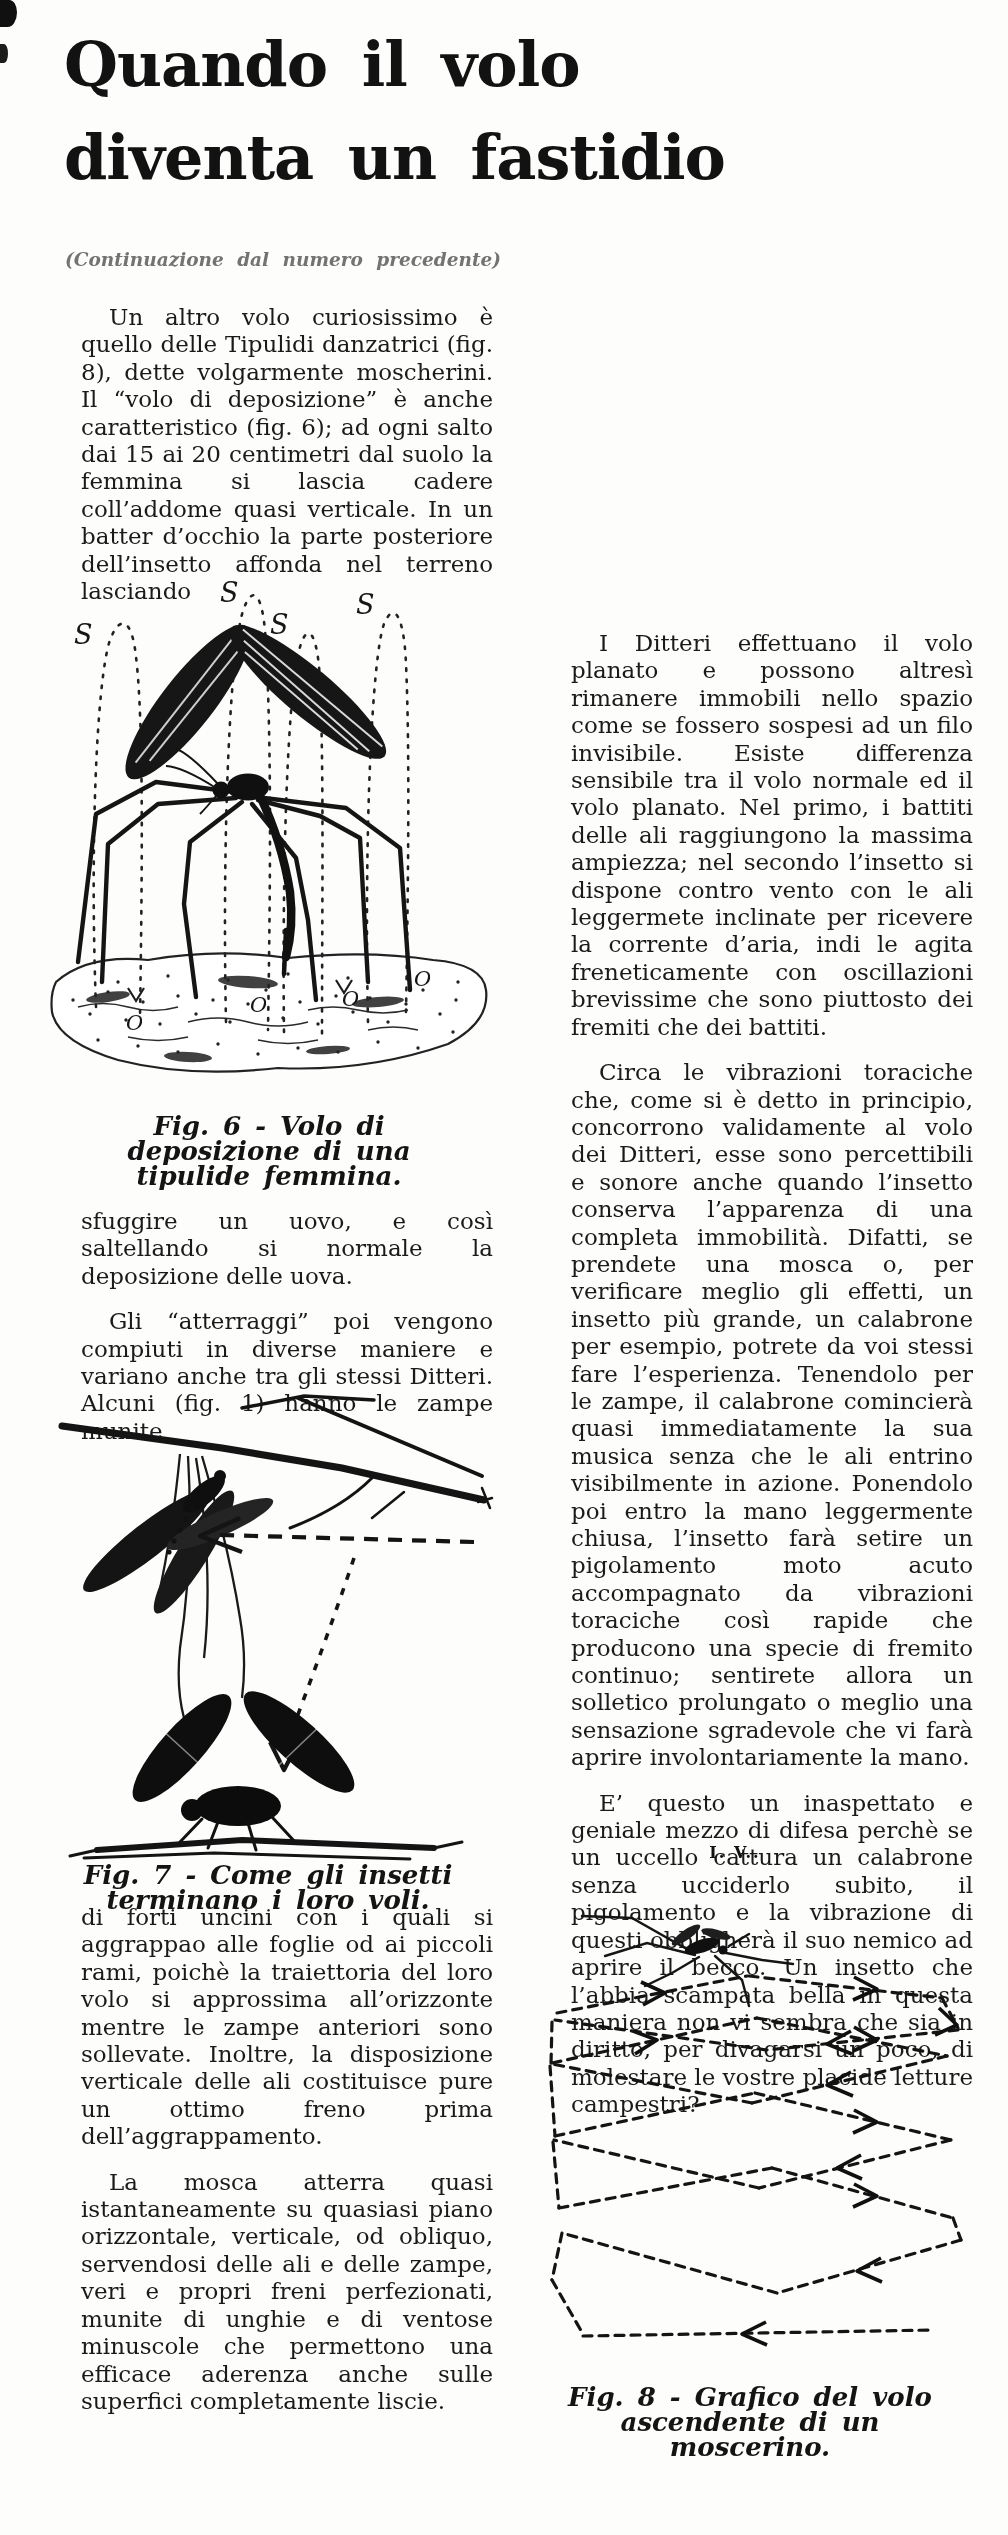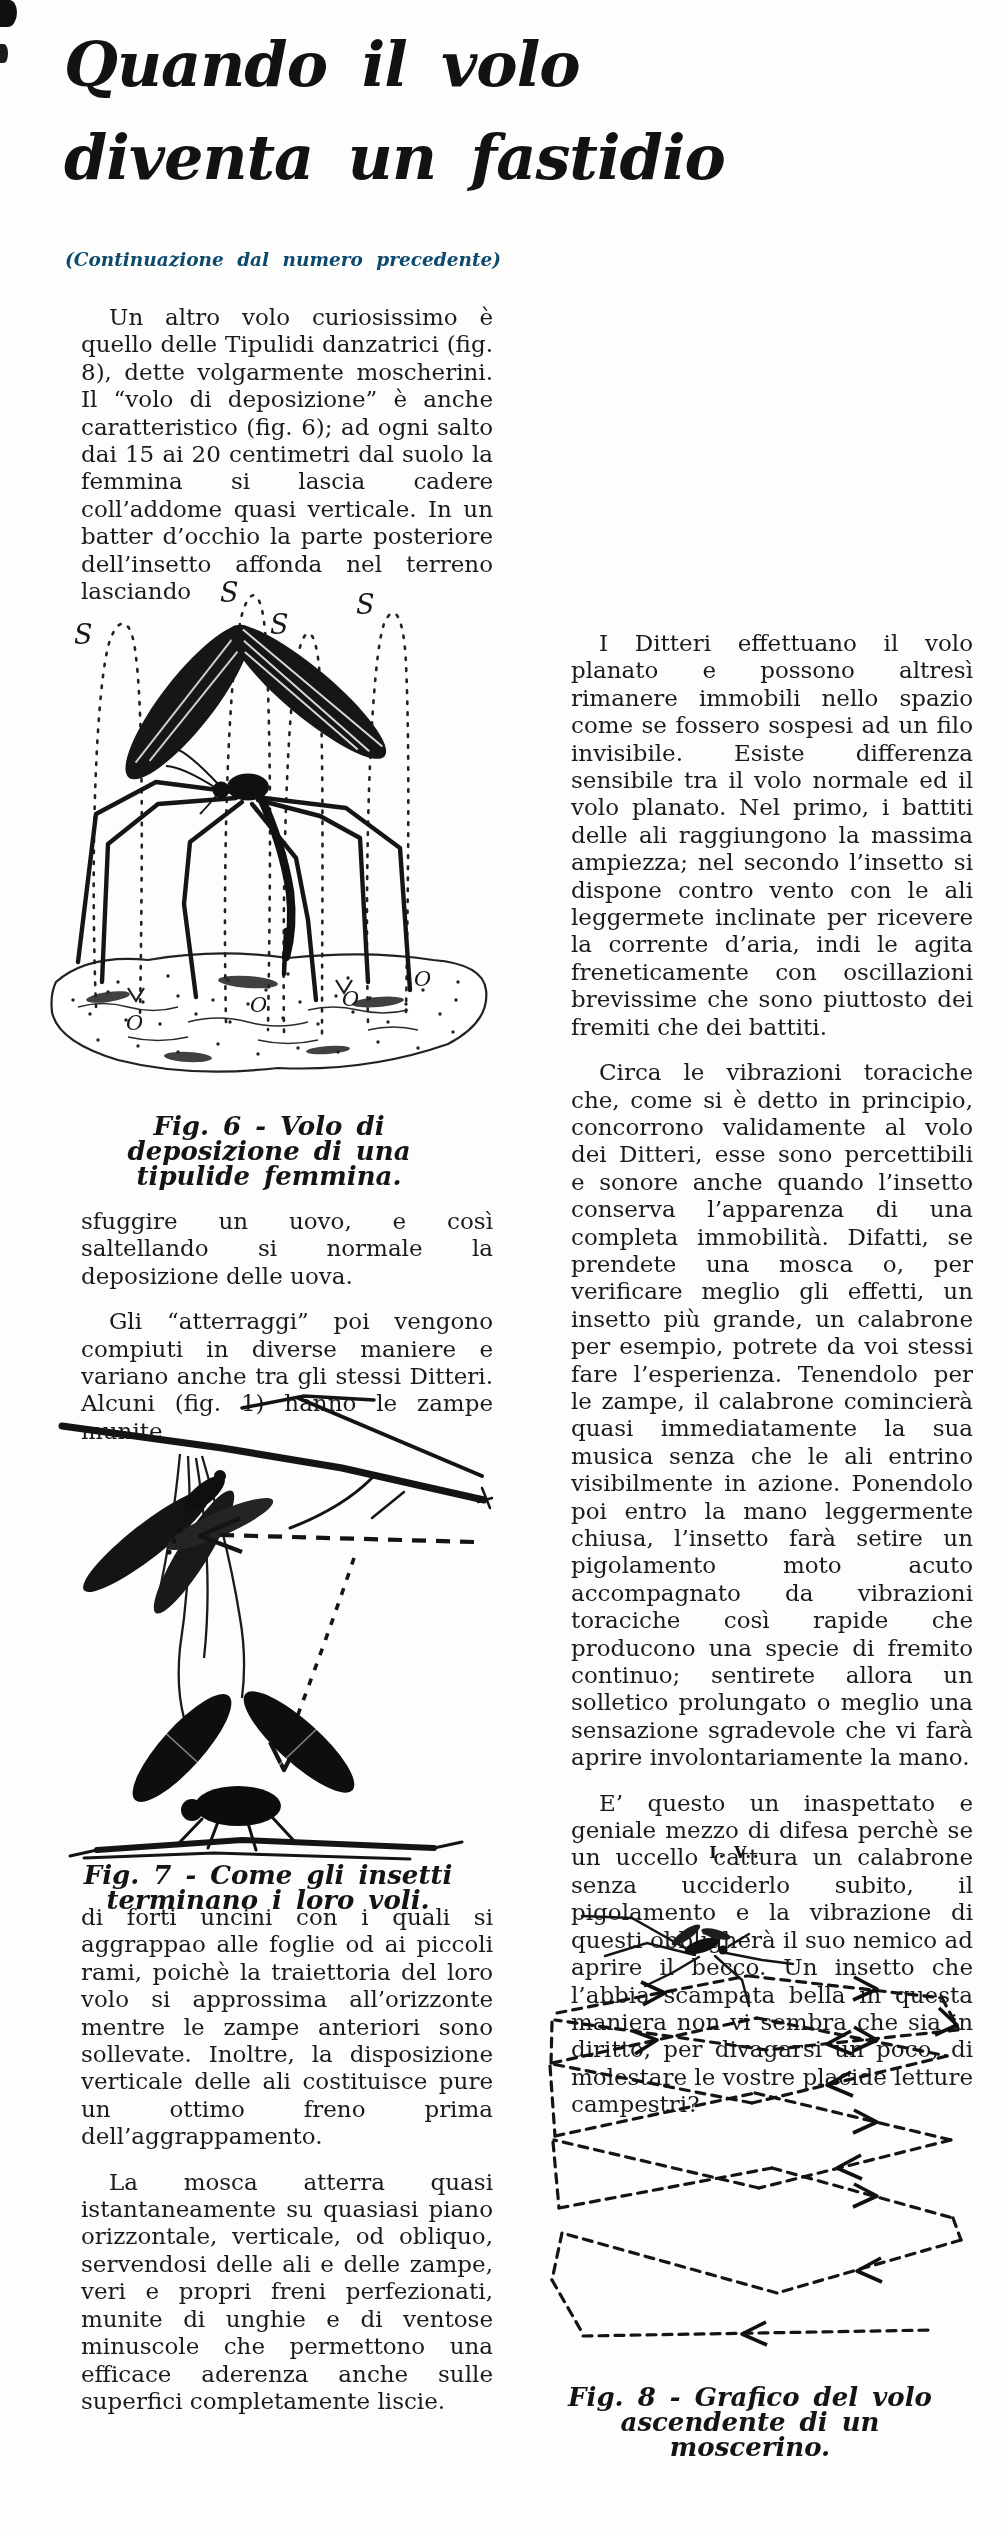--- a/index.html
+++ b/index.html
@@ -14,25 +14,25 @@
   }
   
   .scan-mark-1{position:absolute;left:0;top:0;width:17px;height:27px;background:#101010;border-radius:0 45% 55% 0;}
   .scan-mark-2{position:absolute;left:0;top:44px;width:8px;height:19px;background:#1c1c1c;border-radius:0 50% 50% 0;}
 
   .headline{
     position:absolute;left:64px;top:18px;width:452px;
     font-weight:bold;font-size:62px;line-height:93px;
     letter-spacing:-1px;word-spacing:14px;color:#121212;
   }
-  .headline .hl-line{white-space:nowrap;font-style:italic;}
+  .headline .hl-line{white-space:nowrap;}
   .continuation{
     position:absolute;left:63px;top:249px;width:440px;
     font-size:18.5px;font-style:italic;font-weight:bold;
-    text-align:center;word-spacing:7px;color:#0c4a6e;
+    text-align:center;word-spacing:7px;color:#737373;
   }
   .col-block{position:absolute;font-size:23px;line-height:27.4px;text-align:justify;}
   .col-block p{margin:18px;padding:0;}
   .col-block p.indent{text-indent:28px;}
   .lc-1{left:63px;top:286px;width:448px;}
   .lc-2{left:63px;top:1190px;width:448px;}
   .lc-3{left:63px;top:1886px;width:448px;}
   .rc-1{left:553px;top:612px;width:438px;}
 
   figure{margin:0;padding:0;position:absolute;}

